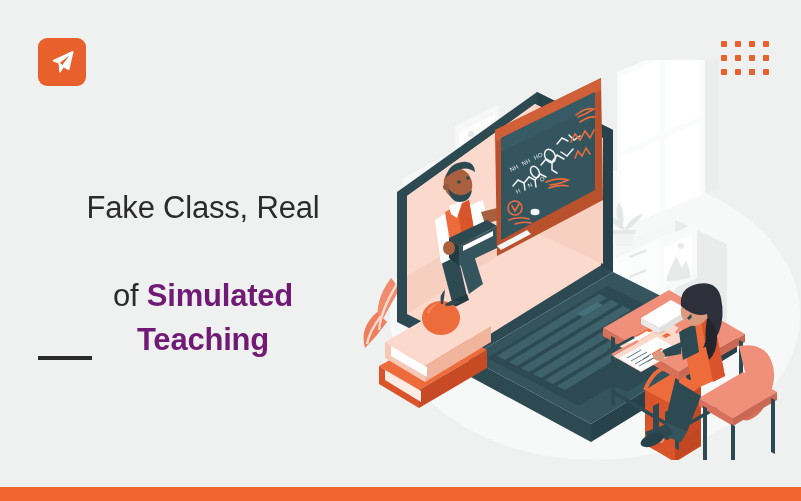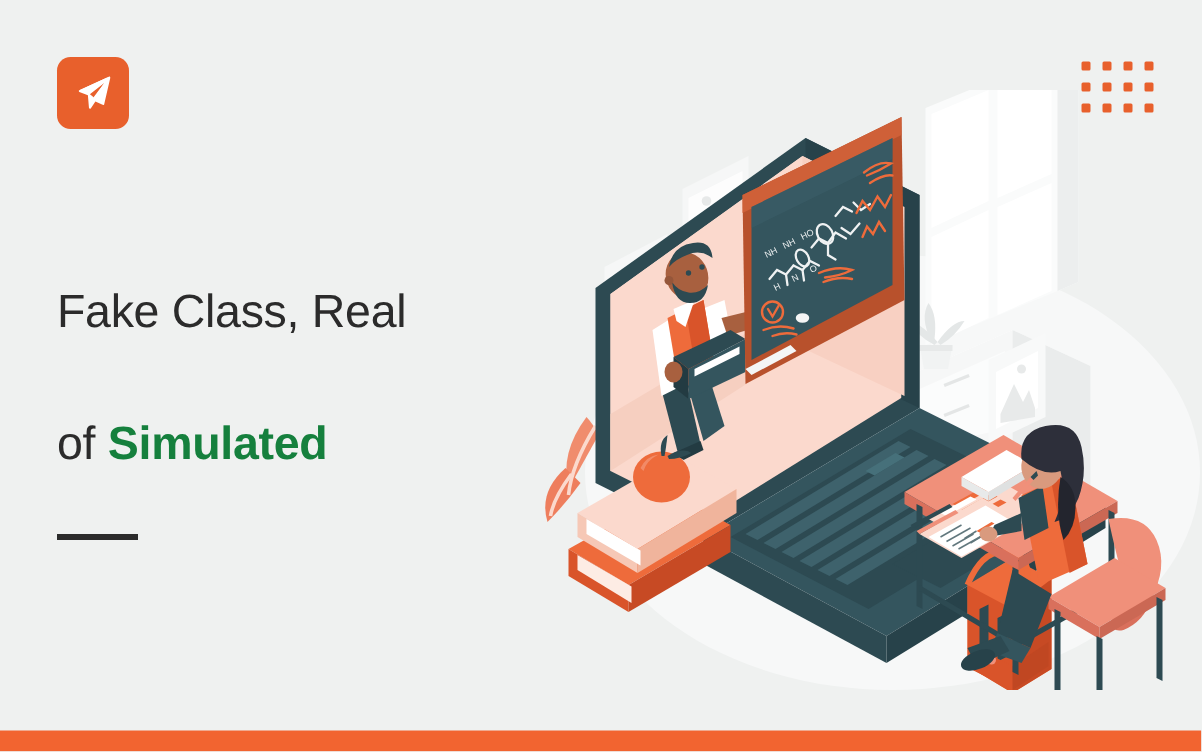--- a/index.html
+++ b/index.html
@@ -24,23 +24,23 @@
   .dotgrid{
     position:absolute;left:721px;top:41px;
     display:grid;grid-template-columns:repeat(4,14px);grid-template-rows:repeat(3,14px);
   }
   .dotgrid i{width:6px;height:6px;background:#e8602c;border-radius:1px;display:block;}
 
   
   .headline{
     position:absolute;left:38px;top:165px;width:330px;
     font-size:31px;line-height:44px;color:#2b2b2b;
-    font-weight:400;letter-spacing:-0.2px;
+    font-weight:400;letter-spacing:-0.2px;text-align:center;
   }
-  .headline .bold{font-weight:700;color:#15803d;}
+  .headline .bold{font-weight:700;color:#701a75;}
   .rule{
     position:absolute;left:38px;top:356px;width:54px;height:4px;background:#2b2b2b;
   }
 
   
   .bottombar{position:absolute;left:0;bottom:0;width:801px;height:14px;background:#f26430;}
 
   
   .illus{position:absolute;left:345px;top:60px;width:456px;height:400px;}
   .illus svg{display:block;width:456px;height:400px;}
@@ -75,20 +75,21 @@
     <i></i>
       <i></i>
       <i></i>
       <i></i>
   </div>
 
   <h1 class="headline">
     <span>Fake Class, Real</span><br>
     <br>
     <span>of </span><span class="bold">Simulated</span><br>
+    <span class="bold">Teaching</span>
   </h1>
 
   <div class="rule"></div>
 
   <div class="illus">
     <svg viewBox="0 0 456 400" aria-hidden="true">
       <defs>
         <clipPath id="screenClip">
           <polygon points="60,135 190,40 256,74 256,208 124,290 60,258"></polygon>
         </clipPath>

